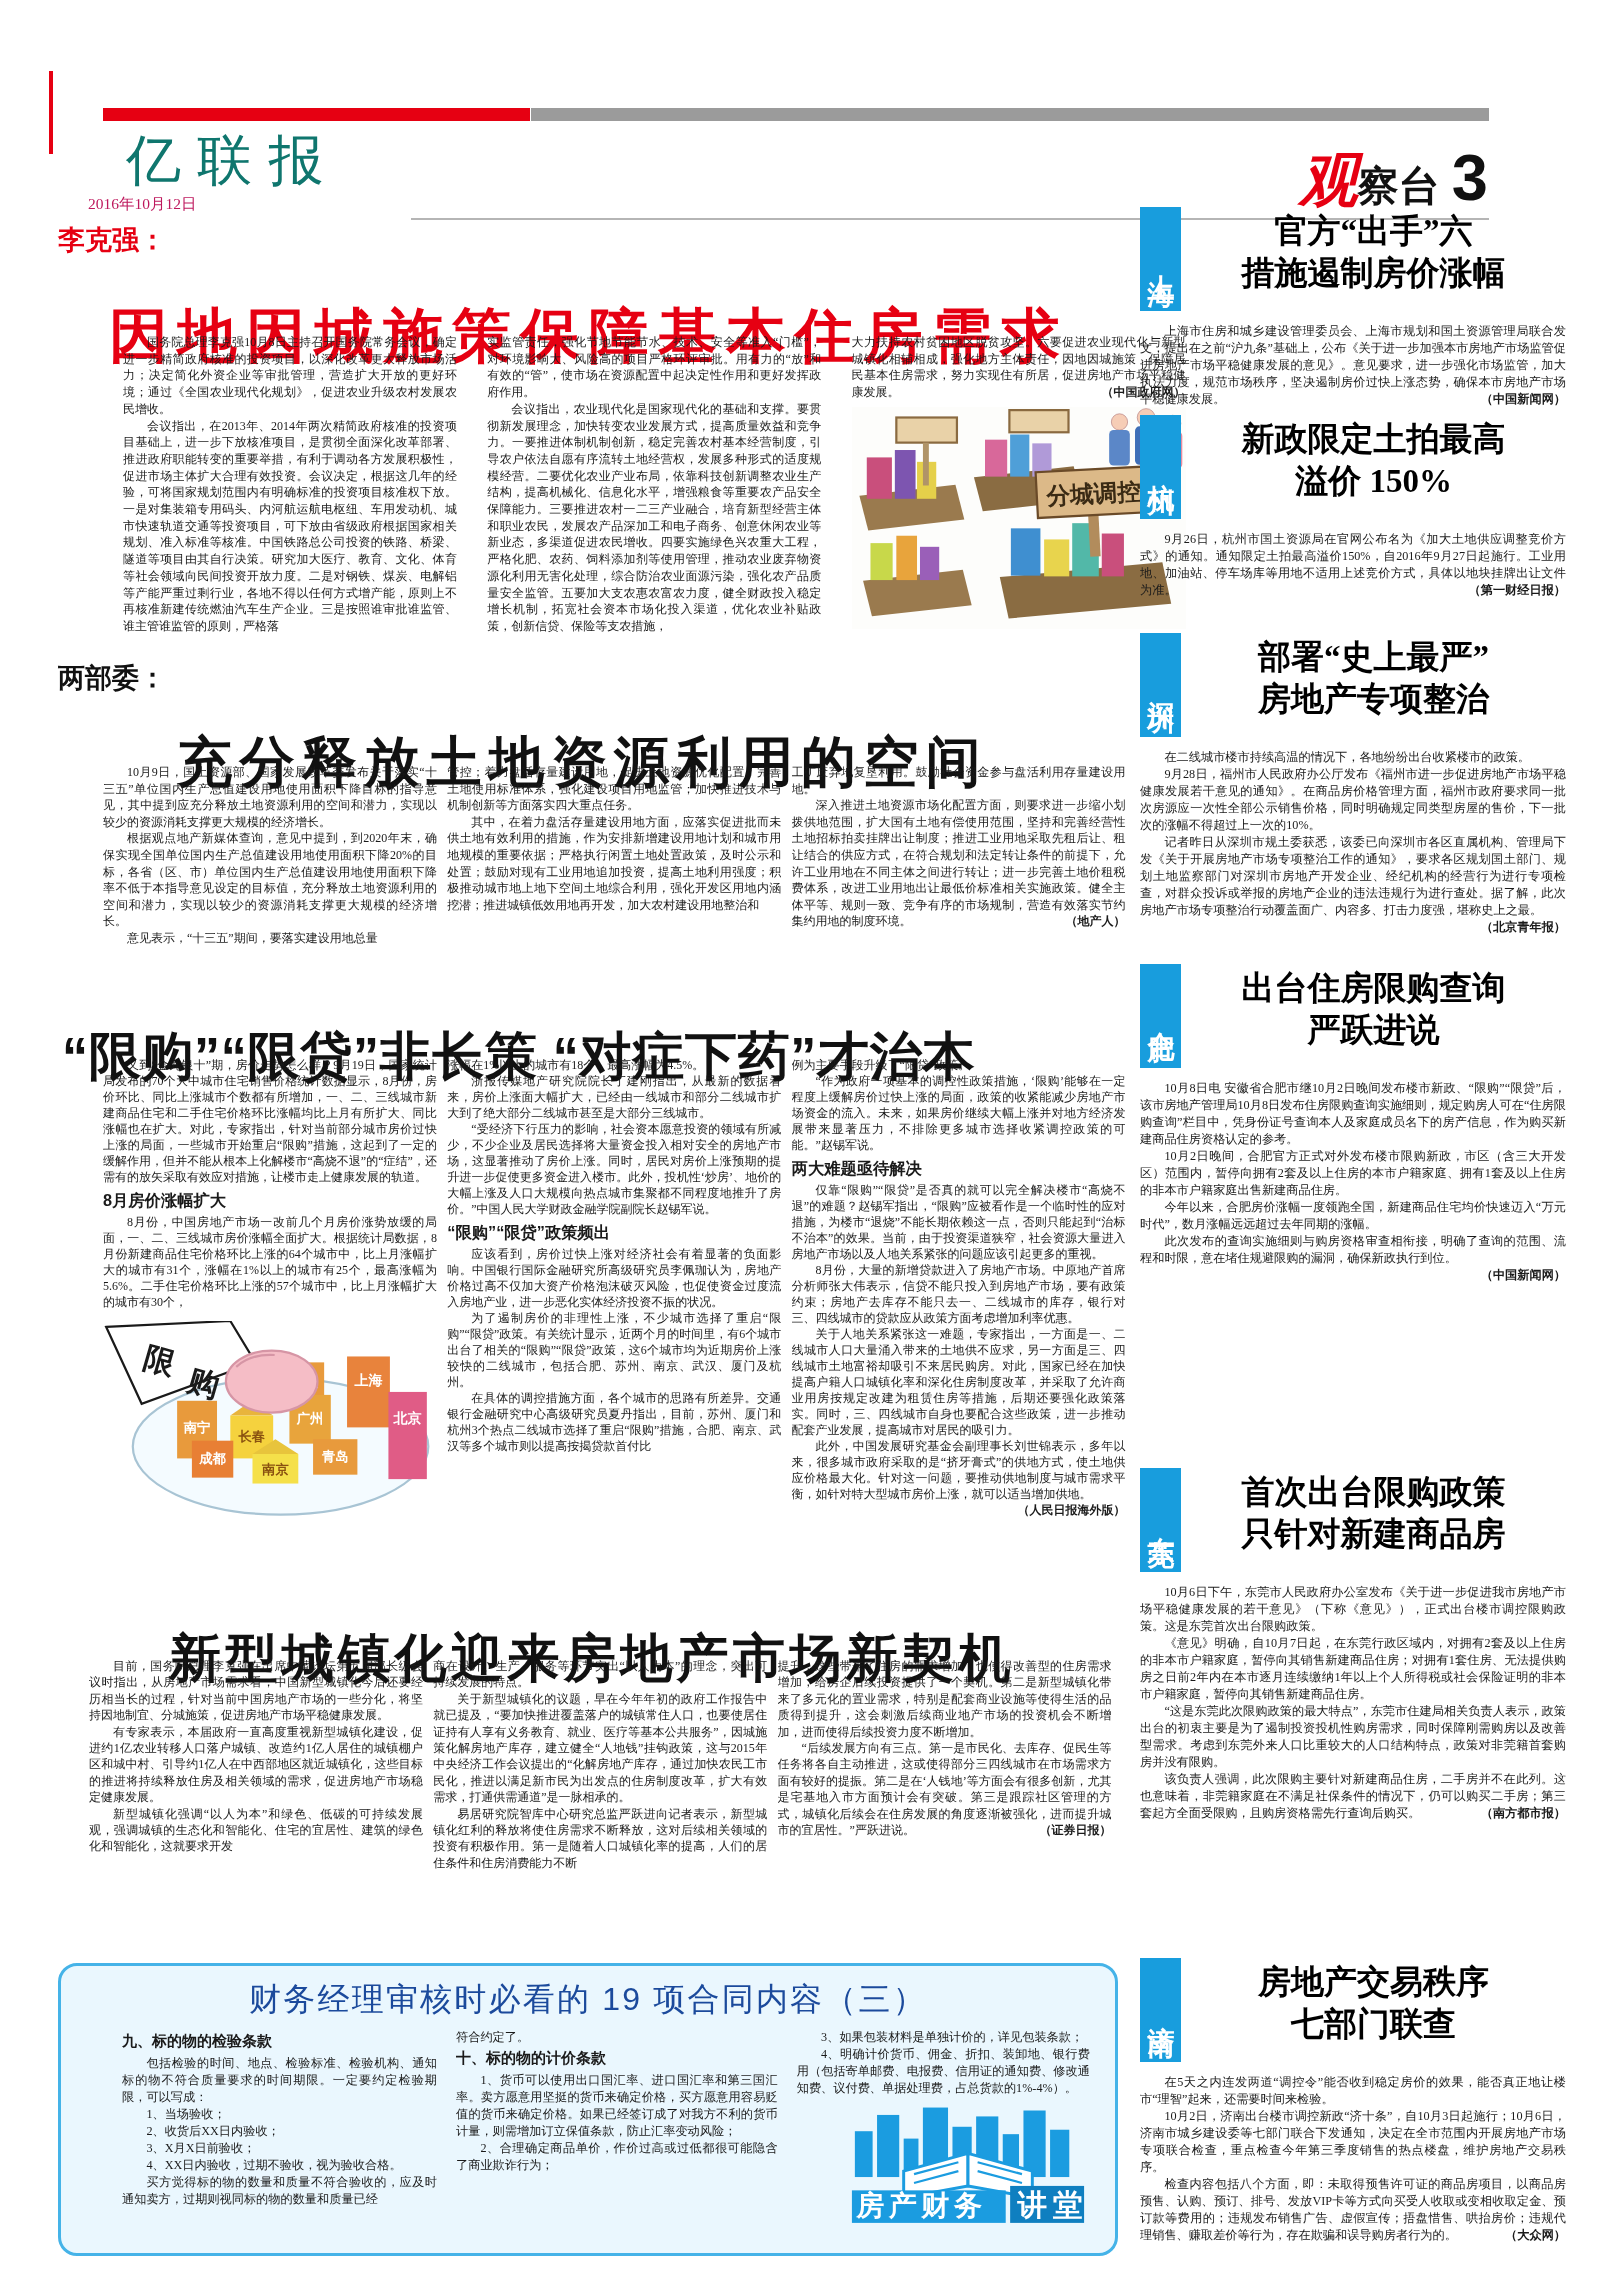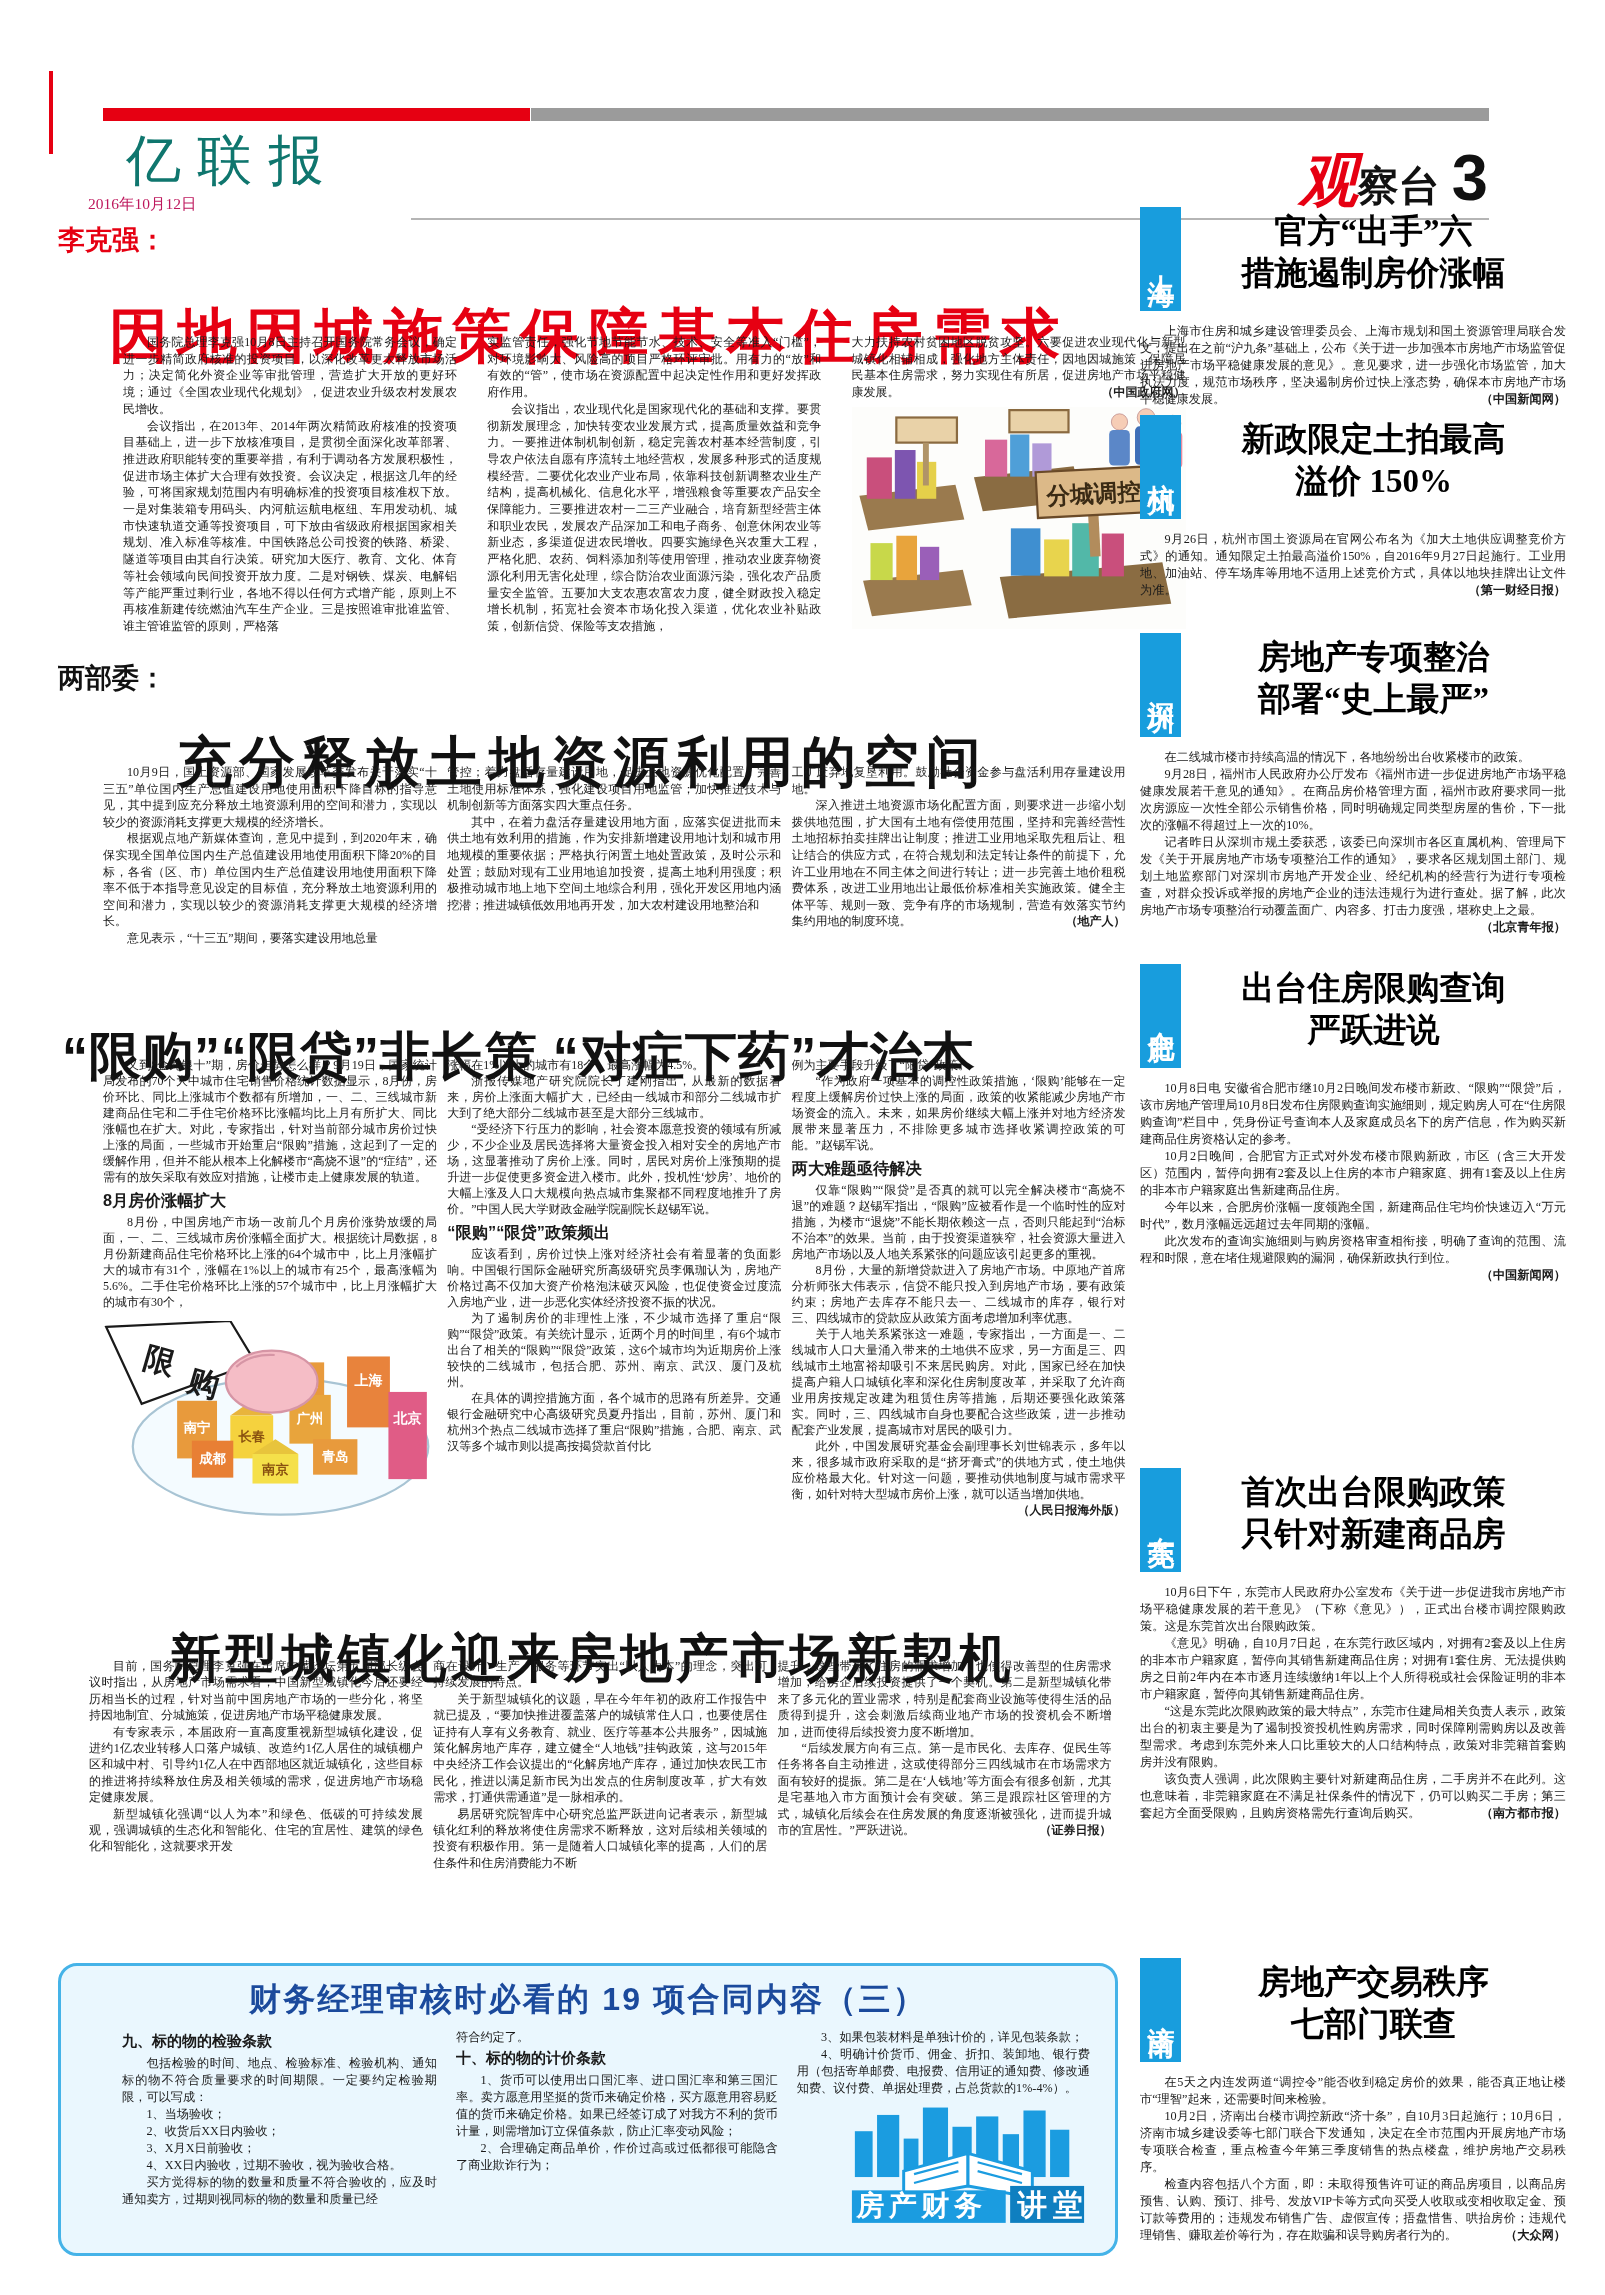--- a/index.html
+++ b/index.html
@@ -47,21 +47,21 @@
   .a4-body{left:89px;top:1658px;gap:10.3px;}
   .a4-body .col{width:334px;height:296px;font-size:12px;line-height:16.4px;}
   
   figure{margin:0;}
   .fig-cartoon{width:334px;height:222px;margin-top:6px;}
   .fig-map{width:330px;height:198px;margin-top:10.3px;}
   
   .biz-box{position:absolute;left:58px;top:1963px;width:1060px;height:293px;background:#eaf7fe;
            border:3.7px solid #45b3e8;border-radius:19px;box-sizing:border-box;}
   .biz-title{margin:12px 0 3px;text-align:center;font-family:"Liberation Sans",sans-serif;
-             font-size:32px;font-weight:bold;color:#1b4a9c;letter-spacing:2.2px;}
+             font-size:32px;font-weight:normal;color:#1b4a9c;letter-spacing:2.2px;}
   .biz-cols{display:flex;gap:19px;padding:4.4px 25px 0 25px;}
   .biz-cols .col{font-size:12.2px;line-height:17px;height:214px;}
   .biz-cols .col h4{font-size:15px;margin:3px 0 6px;}
   .bc1{width:333px;margin-left:36px;} .bc2{width:340px;} .bc3{width:310px;}
   .logo-fig{width:244px;height:126px;margin:3px 0 0 auto;}
   
   .sb-item{position:absolute;left:1140px;width:426px;}
   .sb-head{display:flex;align-items:flex-start;}
   .sb-tag{flex:0 0 auto;width:41px;background:#189ddd;color:#fff;text-align:center;
           font-family:"Liberation Sans",sans-serif;font-size:27px;font-weight:bold;
@@ -329,22 +329,22 @@
       </div>
       <div class="sb-body col" style="height:103px">
           <p>9月26日，杭州市国土资源局在官网公布名为《加大土地供应调整竞价方式》的通知。通知限定土拍最高溢价150%，自2016年9月27日起施行。工业用地、加油站、停车场库等用地不适用上述竞价方式，具体以地块挂牌出让文件为准。<span class="attr">（第一财经日报）</span></p>
         </div>
     </div>
 
     <div class="sb-item" style="top:633px">
       <div class="sb-head">
         <div class="sb-tag">深圳</div>
         <div class="sb-hl">
-          <div>房地产专项整治</div>
-            <div>部署“史上最严”</div>
+          <div>部署“史上最严”</div>
+            <div>房地产专项整治</div>
         </div>
       </div>
       <div class="sb-body col" style="height:236px">
           <p>在二线城市楼市持续高温的情况下，各地纷纷出台收紧楼市的政策。</p>
           <p>9月28日，福州市人民政府办公厅发布《福州市进一步促进房地产市场平稳健康发展若干意见的通知》。在商品房价格管理方面，福州市政府要求同一批次房源应一次性全部公示销售价格，同时明确规定同类型房屋的售价，下一批次的涨幅不得超过上一次的10%。</p>
           <p>记者昨日从深圳市规土委获悉，该委已向深圳市各区直属机构、管理局下发《关于开展房地产市场专项整治工作的通知》，要求各区规划国土部门、规划土地监察部门对深圳市房地产开发企业、经纪机构的经营行为进行专项检查，对群众投诉或举报的房地产企业的违法违规行为进行查处。据了解，此次房地产市场专项整治行动覆盖面广、内容多、打击力度强，堪称史上之最。<span class="attr">（北京青年报）</span></p>
         </div>
     </div>
 
     <div class="sb-item" style="top:964px">

